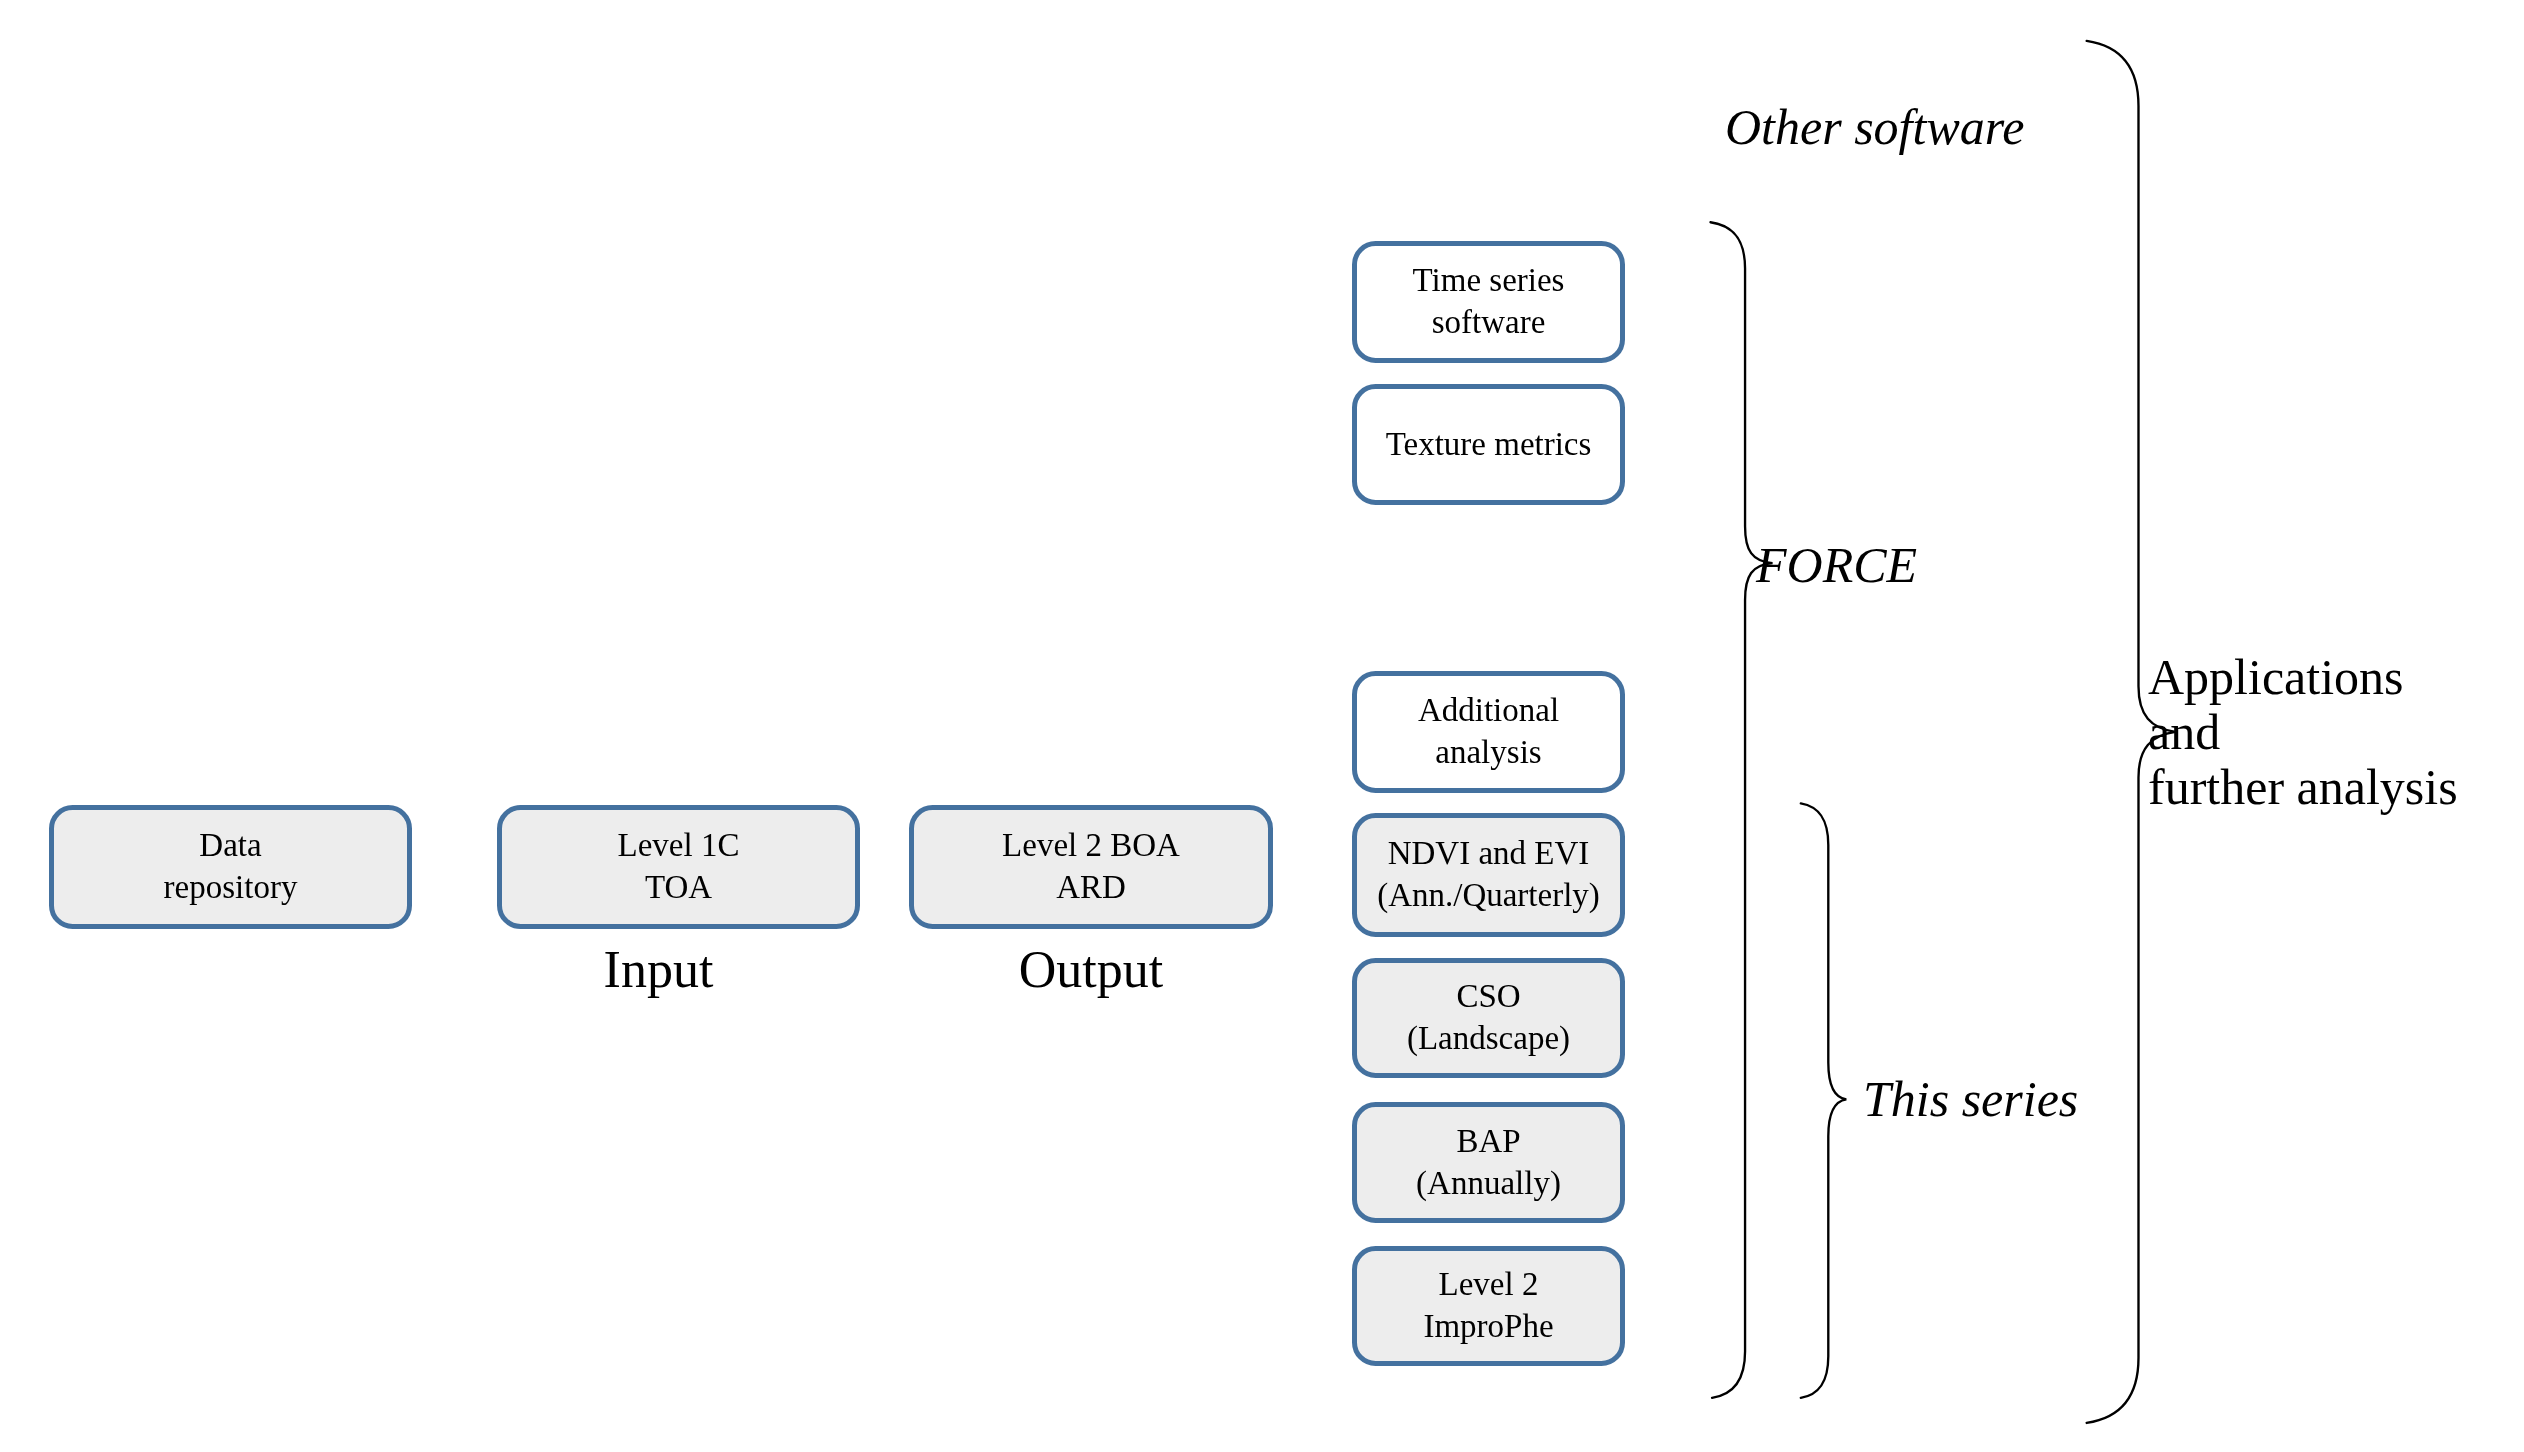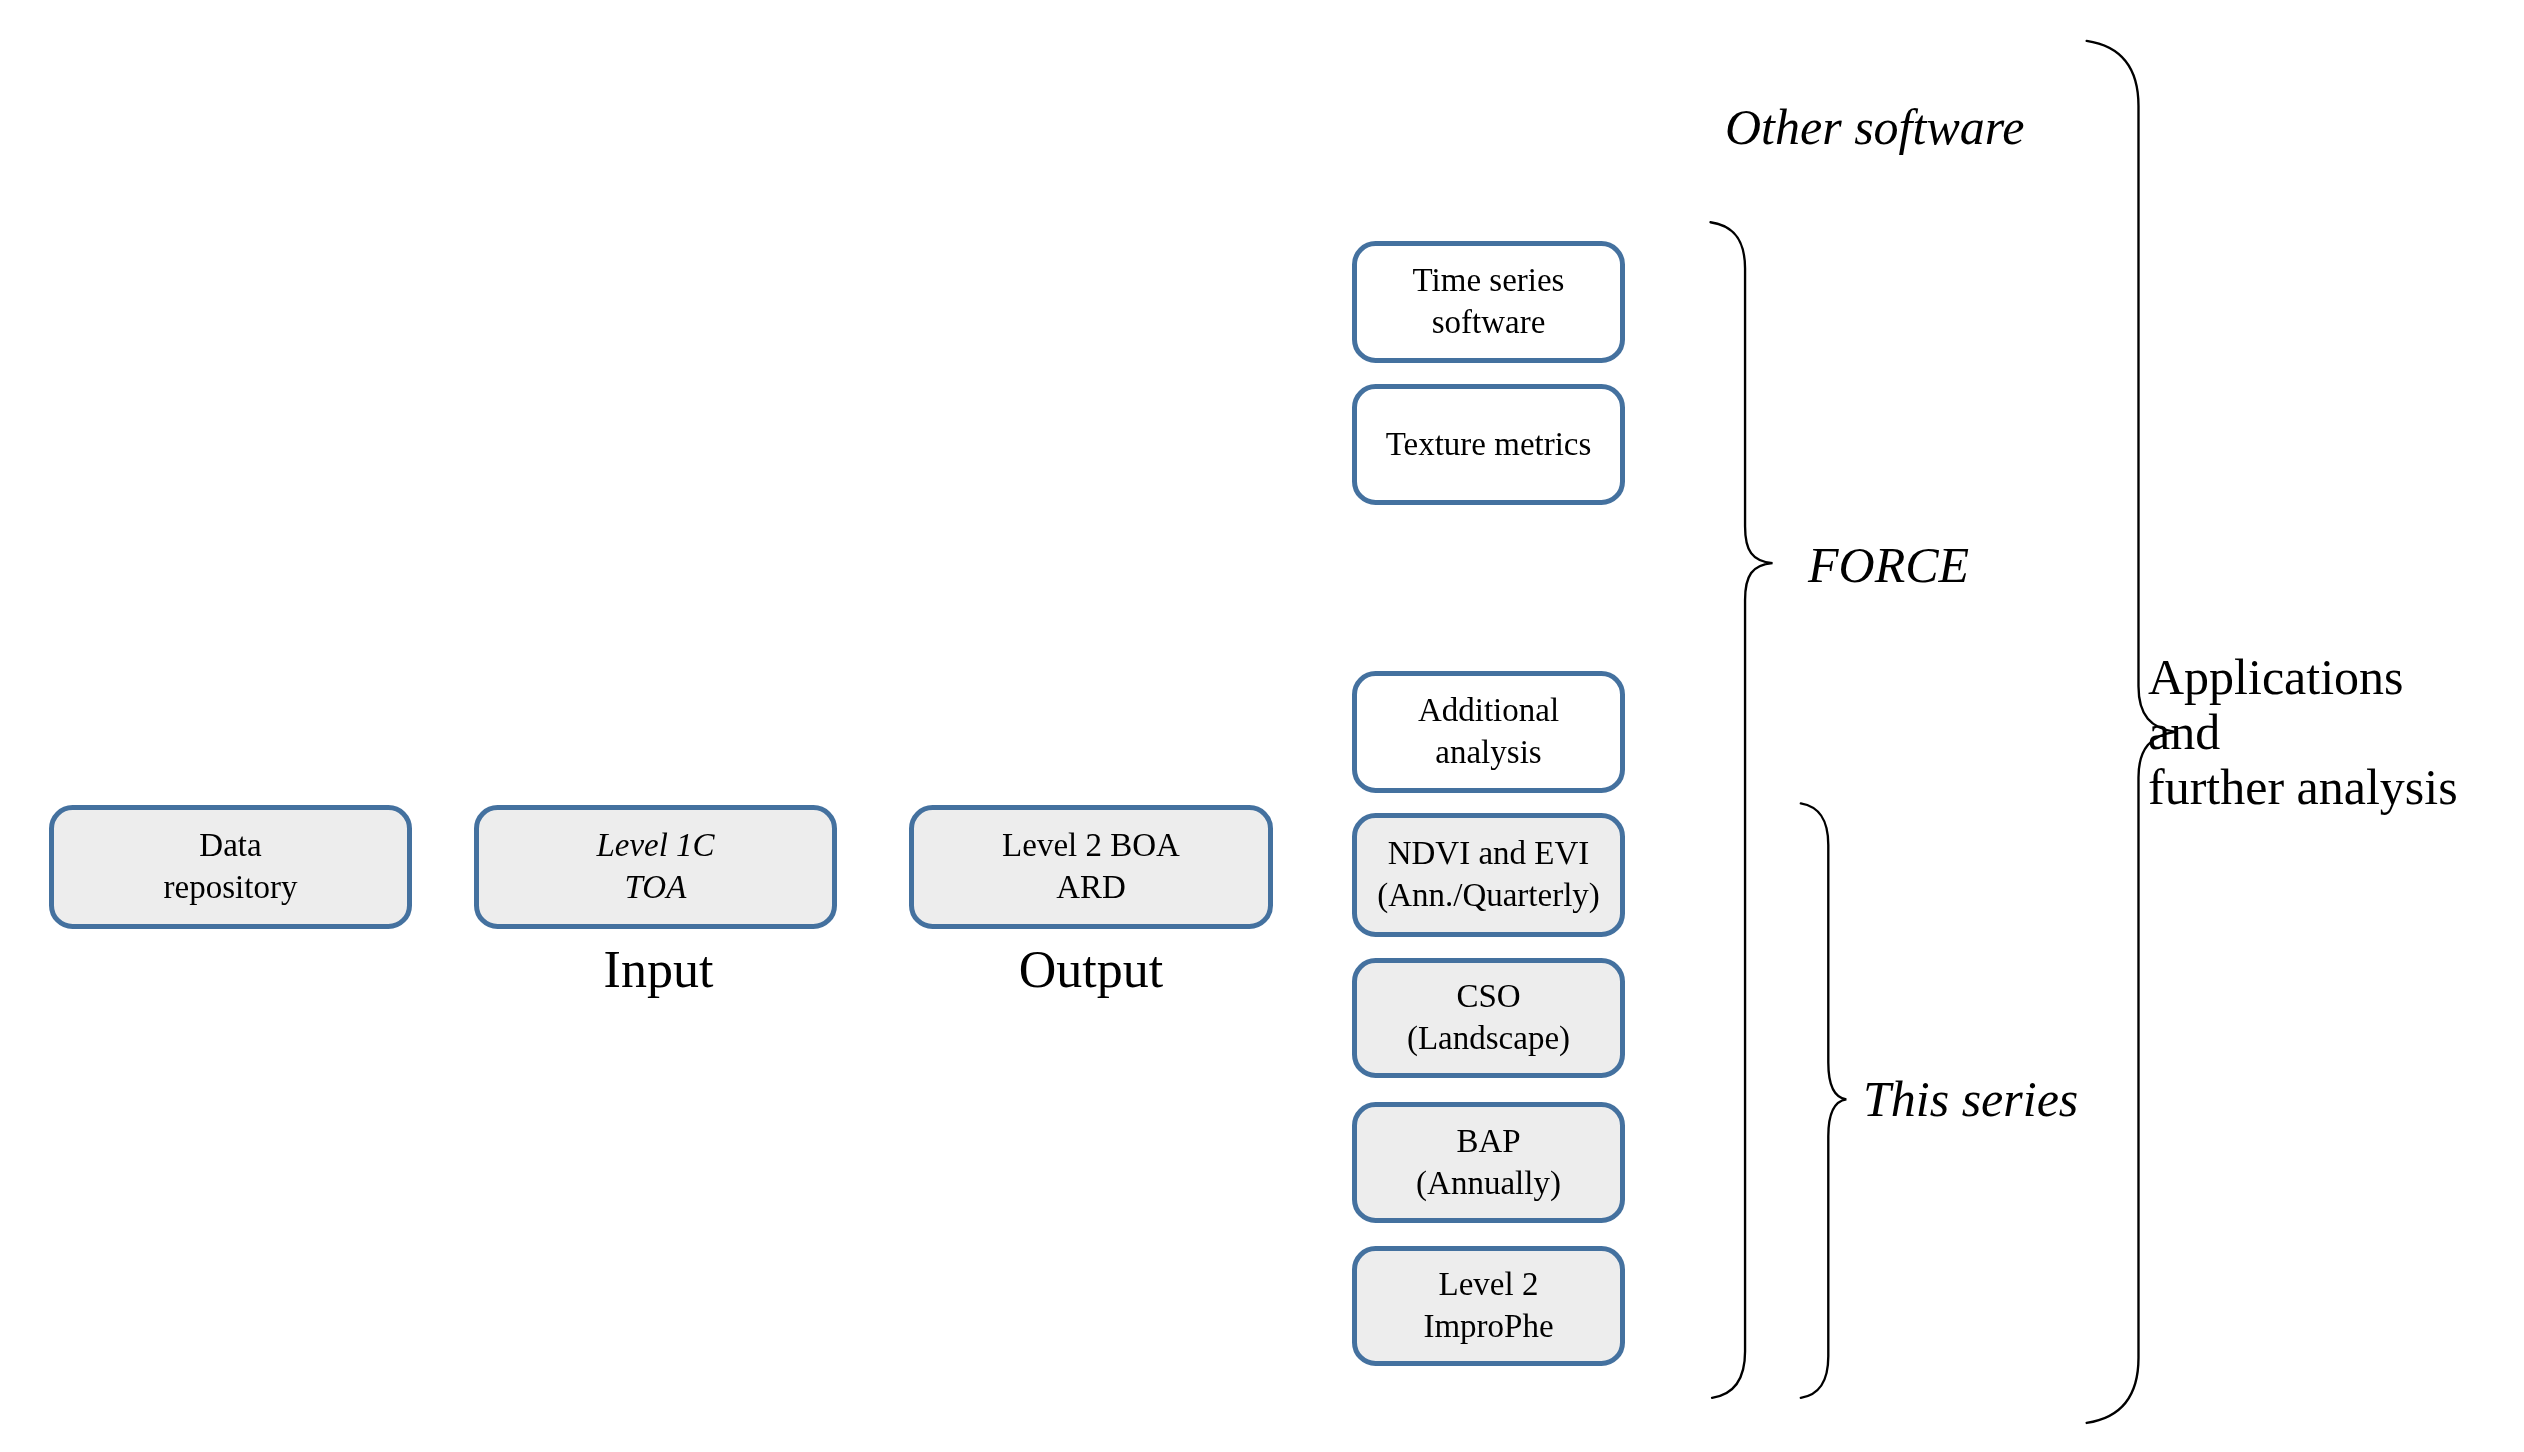--- a/index.html
+++ b/index.html
@@ -66,21 +66,21 @@
 
   <svg id="braces" viewBox="0 0 3215 1849" xmlns="http://www.w3.org/2000/svg">
     <path d="M 2178,283 C 2206,287 2222,304 2222,342 L 2222,670 C 2222,701 2231,715 2257,717 C 2231,719 2222,733 2222,764 L 2222,1721 C 2222,1759 2206,1776 2180,1780"></path>
     <path d="M 2293,1023 C 2316,1027 2328,1043 2328,1076 L 2328,1353 C 2328,1383 2337,1398 2351,1400 C 2337,1402 2328,1417 2328,1447 L 2328,1727 C 2328,1760 2316,1776 2293,1780"></path>
     <path d="M 2657,52 C 2697,58 2723,83 2723,135 L 2723,874 C 2723,911 2739,928 2770,932 C 2739,936 2723,953 2723,990 L 2723,1729 C 2723,1781 2697,1806 2657,1812"></path>
   </svg>
 
   <div class="box grey" style="left:49px;top:805px;width:363px;height:124px;">Data
 repository</div>
 
-  <div class="box grey" style="left:474px;top:805px;width:363px;height:124px;font-style:italic;">Level 1C
+  <div class="box grey" style="left:497px;top:805px;width:363px;height:124px;">Level 1C
 TOA</div>
 
   <div class="box grey" style="left:909px;top:805px;width:364px;height:124px;">Level 2 BOA
 ARD</div>
 
   <div class="caption" style="left:477px;top:944px;width:363px;">Input</div>
 
   <div class="caption" style="left:909px;top:944px;width:364px;">Output</div>
 
 
@@ -100,21 +100,21 @@
 (Landscape)</div>
 
   <div class="box grey" style="left:1352px;top:1102px;width:273px;height:121px;">BAP
 (Annually)</div>
 
   <div class="box grey" style="left:1352px;top:1246px;width:273px;height:120px;">Level 2
 ImproPhe</div>
 
   <div class="label italic" style="left:1725px;top:102px;">Other software</div>
 
-  <div class="label italic" style="left:1808px;top:540px;">FORCE</div>
+  <div class="label italic" style="left:1756px;top:540px;">FORCE</div>
 
   <div class="label italic" style="left:1863px;top:1074px;">This series</div>
 
   <div class="label multiline" style="left:2148px;top:650px;width:346px;">Applications
 and
 further analysis</div>
 
 </div>
 
 

